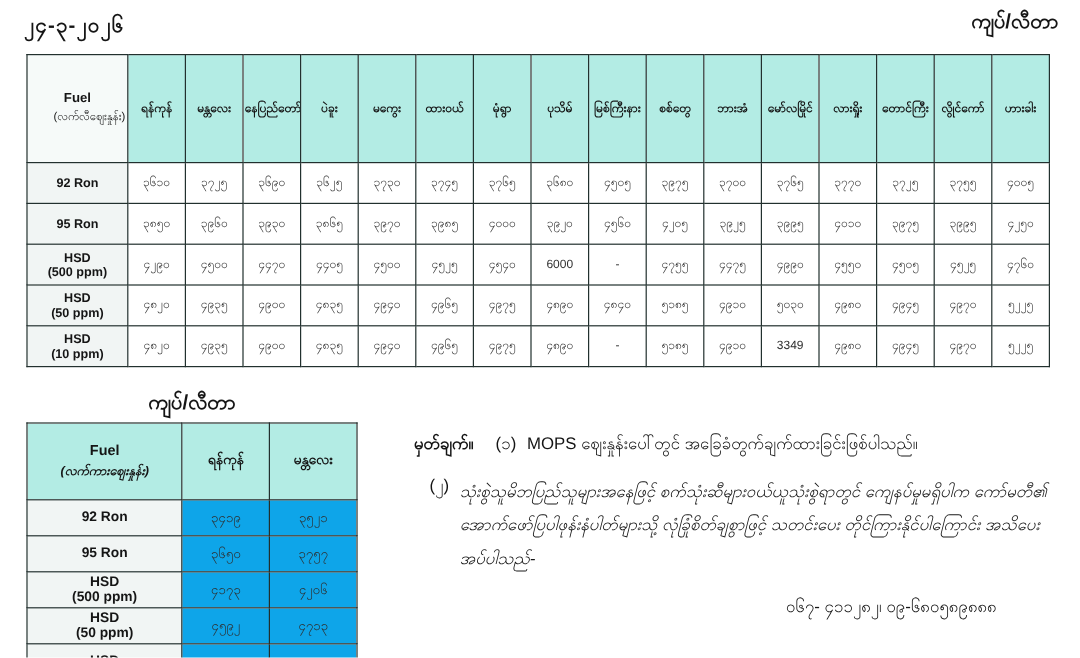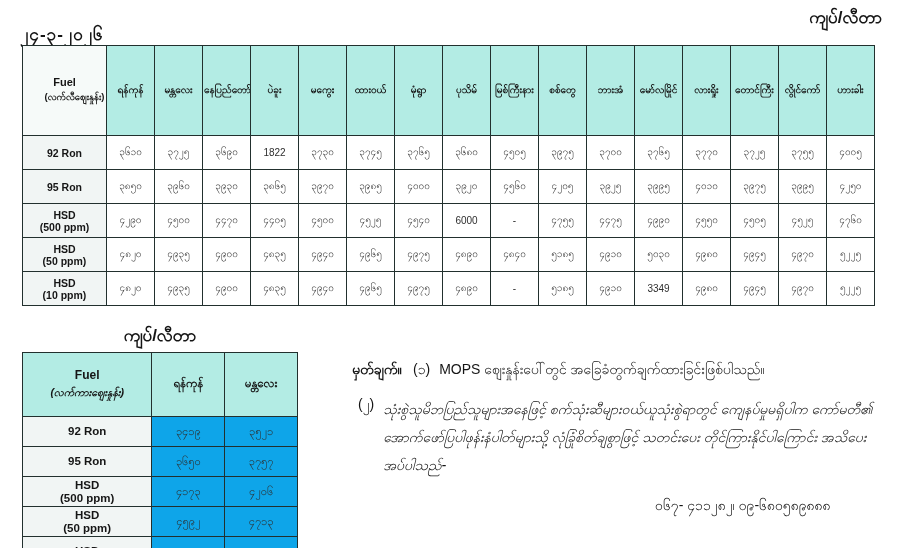--- a/index.html
+++ b/index.html
@@ -3,35 +3,35 @@
 <meta charset="utf-8">
 <style>
   * { box-sizing: border-box; }
   html,body { margin:0; padding:0; }
   body {
     width:900px; height:548px; overflow:hidden; position:relative;
     background:#ffffff; color:#151515;
     font-family:"Liberation Sans", sans-serif;
   }
   .date {
-    position:absolute; left:20px; top:23px;
+    position:absolute; left:20px; top:10px;
     font-size:17px; font-weight:bold; letter-spacing:1px;
   }
   .unit-top {
     position:absolute; right:18px; top:6px;
     font-size:17px; font-weight:bold;
   }
   
   table { border-collapse:collapse; table-layout:fixed;border-radius:15px; }
   th, td { border:1px solid #22302e; overflow:hidden; }
   .main-table { position:absolute; left:22px; top:45px; width:853px; }
   .main-table thead tr { height:90px; }
   .main-table tbody tr { height:34px; }
   .main-table th.fuel-h { width:84px; background:#f6faf9; font-size:11px; font-weight:bold; }
-  .main-table .fh2 { font-size:9.5px; font-weight:bold; margin-top:3px;margin-left:20px; }
+  .main-table .fh2 { font-size:9.5px; font-weight:normal; margin-top:3px;margin-left:20px; }
   .main-table th.city-h { width:48px; background:#b3ece4; font-size:10px; font-weight:bold; padding:1px; }
   .main-table th.row-h { background:#f1f5f4; font-size:10.5px; font-weight:bold; }
   .main-table th.row-h div { line-height:12px; }
   .main-table td { font-size:10px; text-align:center; color:#2e2e2e; background:#ffffff; }
   
   .unit-bottom {
     position:absolute; left:22px; top:324px; width:276px;
     text-align:center; font-size:17px; font-weight:bold;
   }
   .ws-table { position:absolute; left:22px; top:352px; width:276px; }
@@ -39,21 +39,21 @@
   .ws-table tbody tr { height:30px; }
   .ws-table th.fuel-h { width:128px; background:#b3ece4; font-size:12px; font-weight:bold; }
   .ws-table .fh2 { font-size:10.5px; font-weight:bold; margin-top:4px;font-style:italic; }
   .ws-table th.city-h { width:72px; background:#b3ece4; font-size:11.5px; font-weight:bold; }
   .ws-table th.row-h { background:#f1f5f4; font-size:11.5px; font-weight:bold; }
   .ws-table th.row-h div { line-height:13px; }
   .ws-table td { font-size:11px; text-align:center; color:#2e2e2e; background:#0ea5e9; }
   
   .notes { position:absolute; left:345px; top:360px; width:548px; font-size:14px; }
   .note-line1 { display:flex; align-items:flex-start; }
-  .note-label { font-weight:bold; width:64px; flex:0 0 auto;text-align:center; }
+  .note-label { font-weight:bold; width:64px; flex:0 0 auto; }
   .note-num { flex:0 0 auto; margin-right:9px; }
   .note-line1 .note-num { margin-left:4px; }
   .note-line1 .note-text { flex:1; }
   .note-line2 { display:flex; align-items:flex-start; margin-left:13px; margin-top:14px; }
   .note-line2 .note-text { width:500px; line-height:28px;font-style:italic; }
   .phones { margin-top:10px; padding-left:310px; line-height:33px; white-space:nowrap; }
 </style>
 </head>
 <body>
 
@@ -86,21 +86,21 @@
       </tr>
     </thead>
   <tbody>
       <tr>
         <th class="row-h">
           <div>92 Ron</div>
         </th>
         <td>၃၆၁၀</td>
         <td>၃၇၂၅</td>
         <td>၃၆၉၀</td>
-        <td>1822</td>
+        <td>၃၆၂၅</td>
         <td>၃၇၃၀</td>
         <td>၃၇၄၅</td>
         <td>၃၇၆၅</td>
         <td>၃၆၈၀</td>
         <td>၄၅၀၅</td>
         <td>၃၉၇၅</td>
         <td>၃၇၀၀</td>
         <td>၃၇၆၅</td>
         <td>၃၇၇၀</td>
         <td>၃၇၂၅</td>

